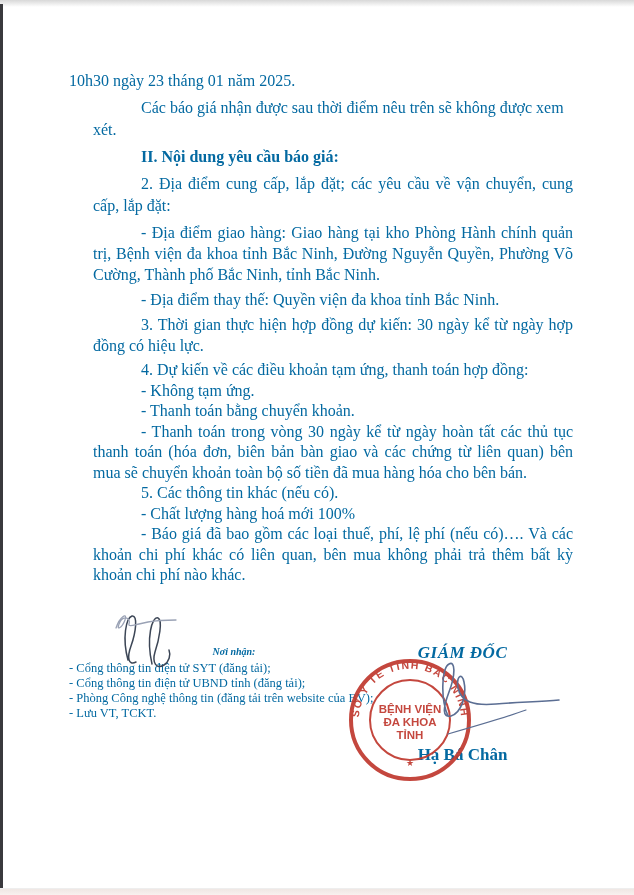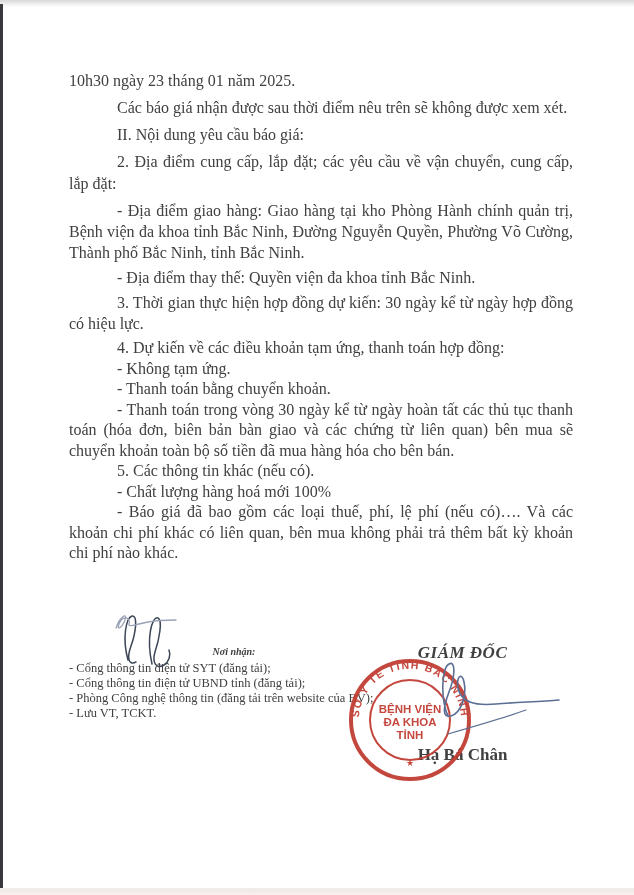--- a/index.html
+++ b/index.html
@@ -4,21 +4,21 @@
 <style>
   * { margin: 0; padding: 0; box-sizing: border-box; }
   html, body { background: #ffffff; }
   .page {
     position: relative;
     width: 634px;
     height: 895px;
     background: #ffffff;
     overflow: hidden;
     font-family: "Liberation Serif", "DejaVu Serif", serif;
-    color: #404040;
+    color: #0369a1;
   }
   .scan-top-band {
     position: absolute; left: 0; top: 0; width: 100%; height: 7px;
     background: linear-gradient(to bottom, #d8d8d8, #ffffff);
   }
   .scan-left-strip {
     position: absolute; left: 0; top: 4px; bottom: 3px; width: 3px;
     background: #39393d;
   }
   .scan-bottom-band {
@@ -26,23 +26,23 @@
     background: linear-gradient(to bottom, #efe7e4, #f8f1ef);
     border-top: 1px solid #eeeeee;
   }
   .body-text {
     position: absolute; left: 69px; top: 70px; width: 504px;
     font-size: 16px;
   }
   .sec-a p { line-height: 22px; margin-bottom: 5px; }
   .sec-b p { line-height: 21px; margin-bottom: 4px; }
   .sec-c p { line-height: 20.5px; margin-bottom: 0; }
-  .p.ind  { text-indent: 48px; }
+  .p.ind  { text-indent: 48px; margin-left: 24px; }
   .p.just { text-align: justify; }
-  .p.bold { font-weight: normal; }
+  .p.bold { font-weight: bold; }
   .footer-left {
     position: absolute; left: 69px; top: 644px; width: 330px;
     font-size: 12.5px; line-height: 15px;
   }
   .recipients-title {
     font-weight: bold; font-style: italic; font-size: 10px;
     margin-bottom: 2px;
     text-align: center;
   }
   .director-title {

